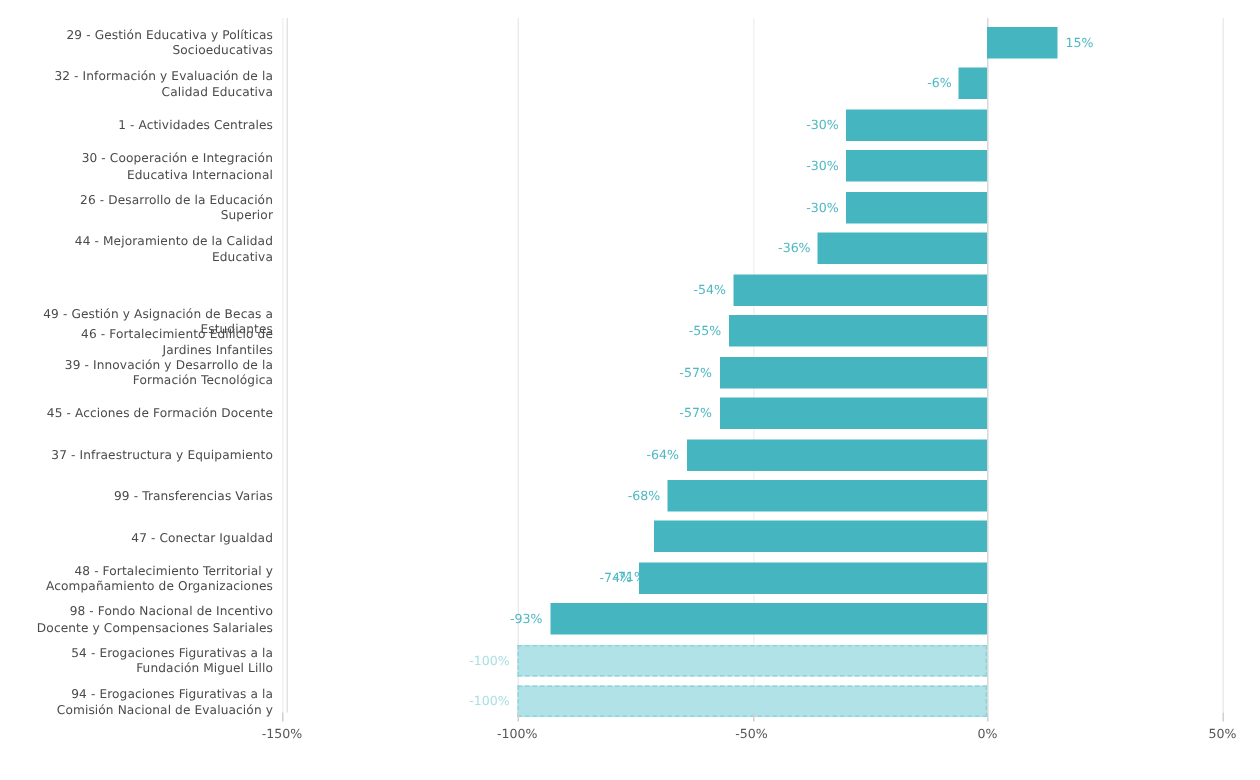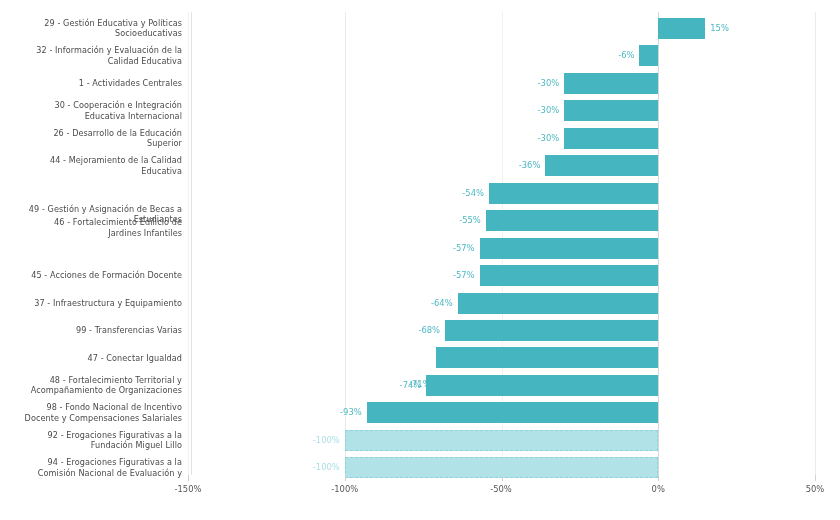--- a/index.html
+++ b/index.html
@@ -129,29 +129,31 @@
       <div class="cat-label" style="top: 100.25px;">30 - Cooperación e Integración
 Educativa Internacional</div>
       <div class="cat-label" style="top: 127.7px;">26 - Desarrollo de la Educación
 Superior</div>
       <div class="cat-label" style="top: 155.15px;">44 - Mejoramiento de la Calidad
 Educativa</div>
       <div class="cat-label" style="top: 182.6px; margin-top: 21px;">49 - Gestión y Asignación de Becas a
 Estudiantes</div>
       <div class="cat-label" style="top: 217px;">46 - Fortalecimiento Edilicio de
 Jardines Infantiles</div>
+      <div class="cat-label" style="top: 237.5px;">39 - Innovación y Desarrollo de la
+Formación Tecnológica</div>
       <div class="cat-label" style="top: 270.25px;">45 - Acciones de Formación Docente</div>
       <div class="cat-label" style="top: 297.7px;">37 - Infraestructura y Equipamiento</div>
       <div class="cat-label" style="top: 325.15px;">99 - Transferencias Varias</div>
       <div class="cat-label" style="top: 352.6px;">47 - Conectar Igualdad</div>
       <div class="cat-label" style="top: 374.75px;">48 - Fortalecimiento Territorial y
 Acompañamiento de Organizaciones</div>
       <div class="cat-label" style="top: 402.2px;">98 - Fondo Nacional de Incentivo
 Docente y Compensaciones Salariales</div>
-      <div class="cat-label" style="top: 429.65px;">92 - Erogaciones Figurativas a la
+      <div class="cat-label" style="top: 429.65px;">54 - Erogaciones Figurativas a la
 Fundación Miguel Lillo</div>
       <div class="cat-label" style="top: 457.1px;">94 - Erogaciones Figurativas a la
 Comisión Nacional de Evaluación y</div>
     </div>
 
   <div id="axis-line"></div>
 
   <div id="plot">
       <div class="gridline faint" style="left: 188px;"></div>
       <div class="gridline" style="left: 344.75px;"></div>

